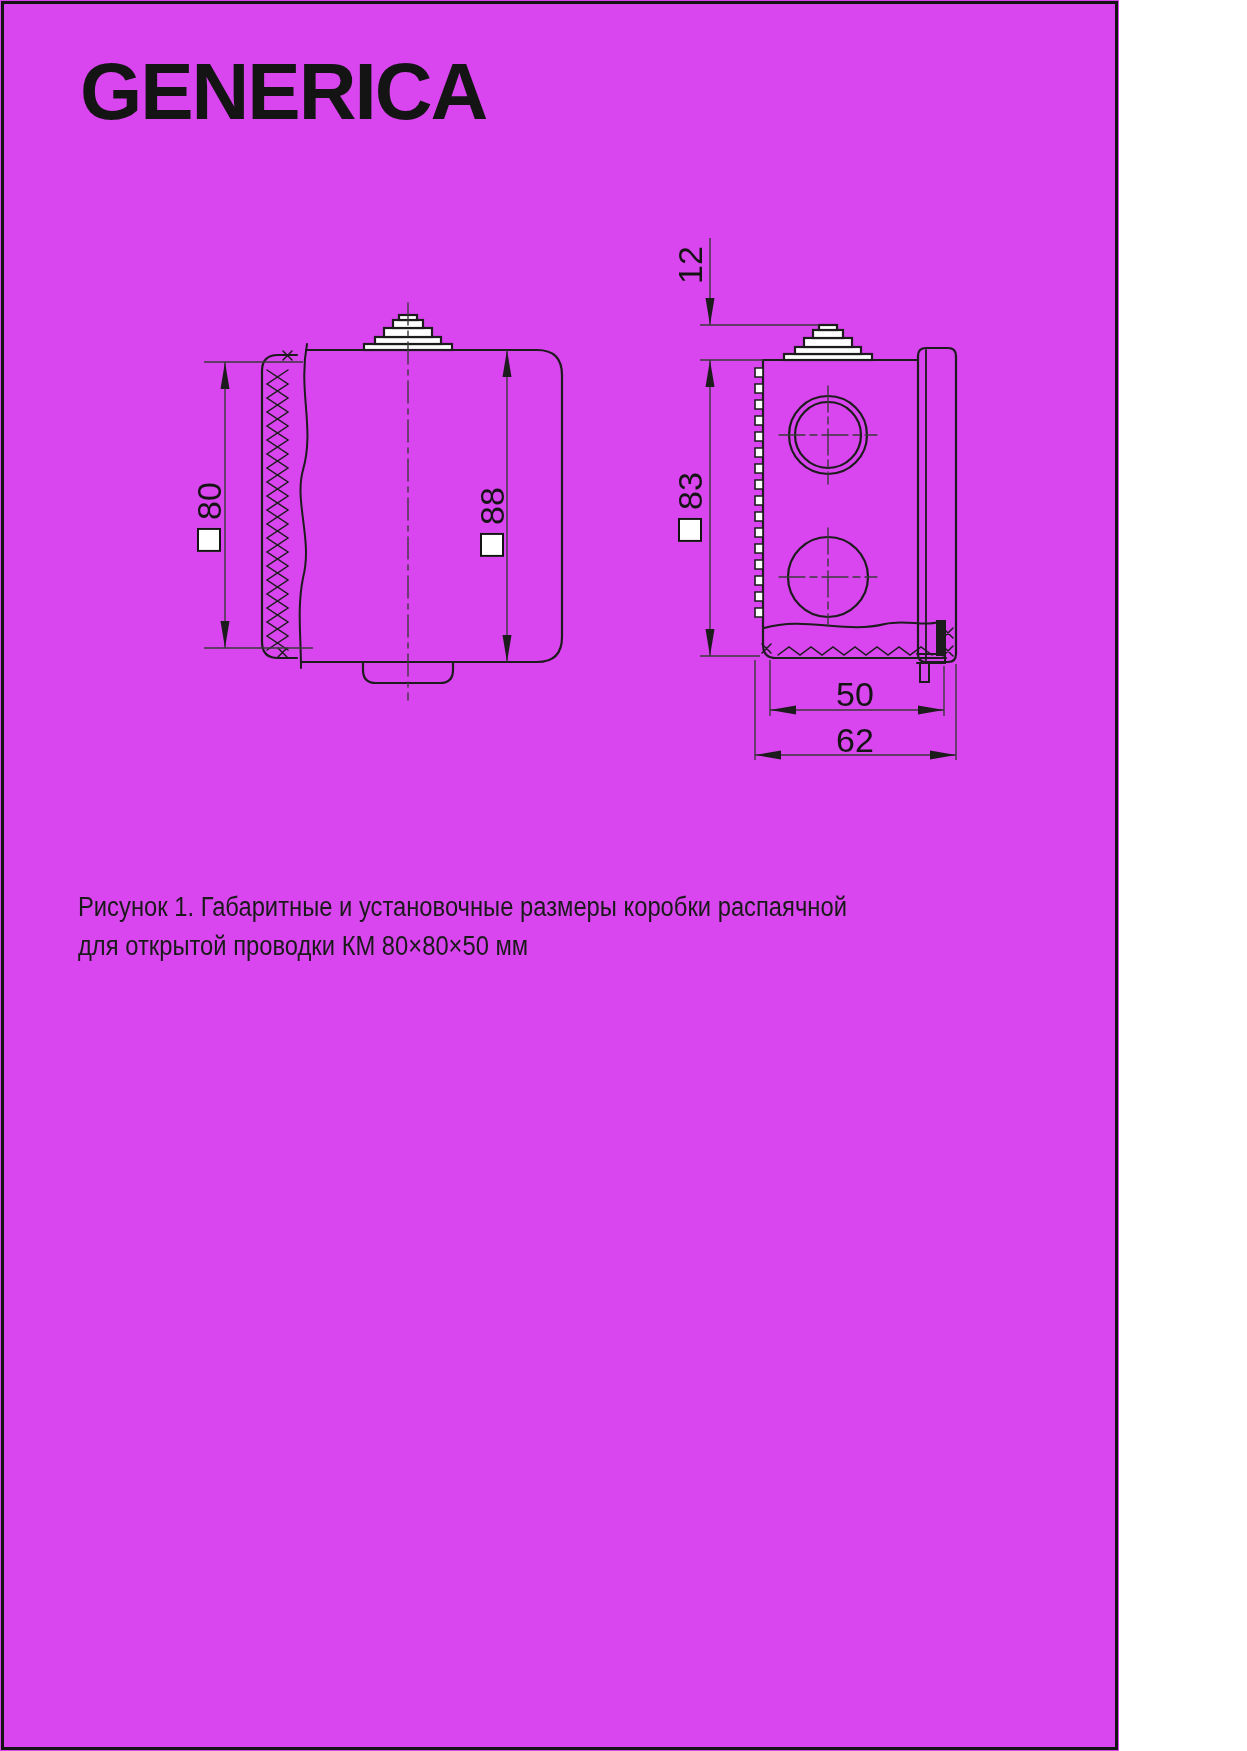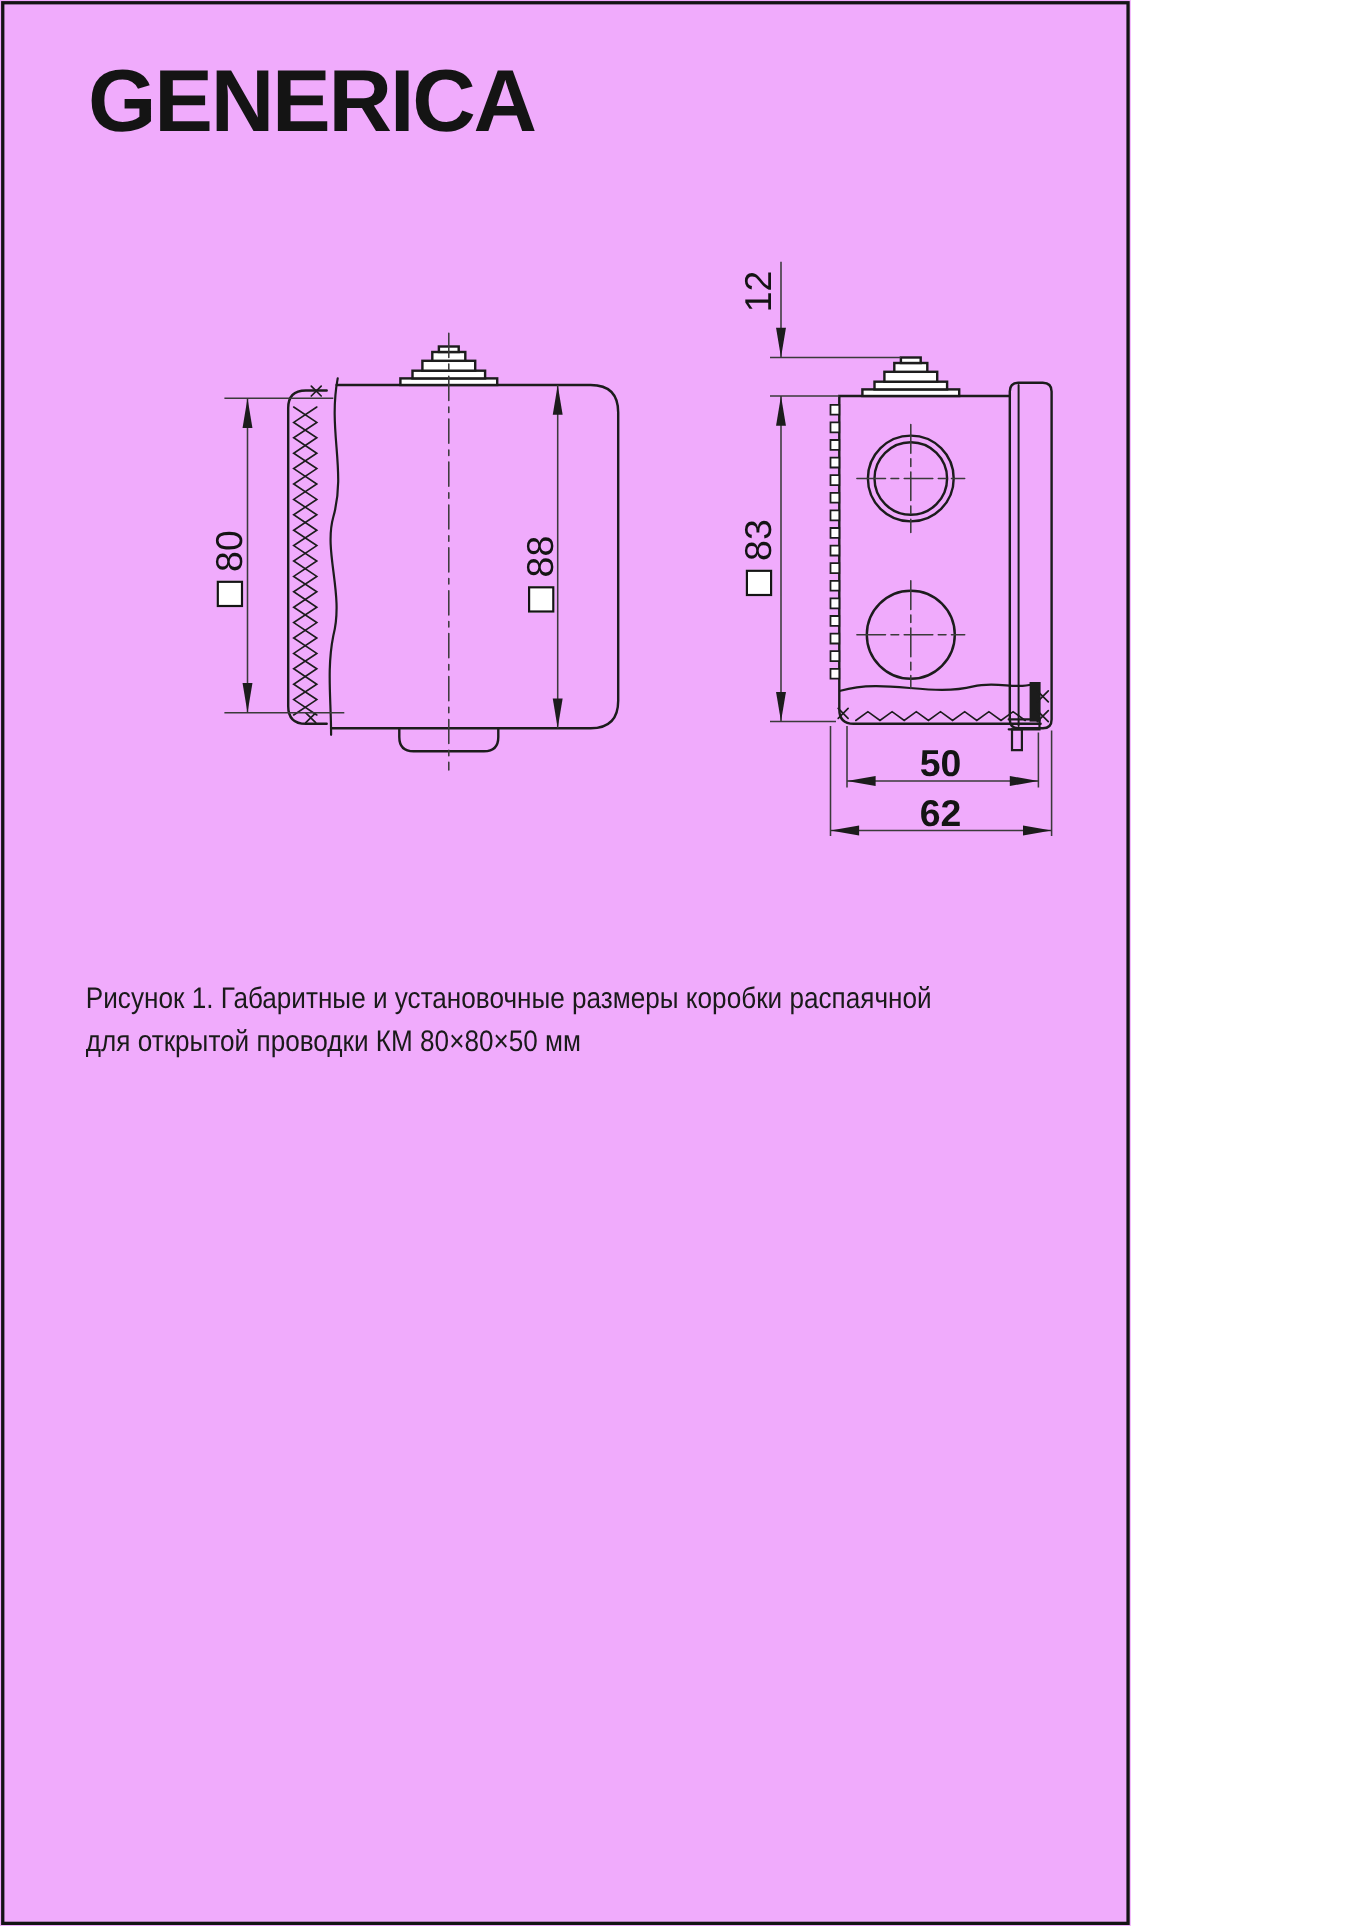--- a/index.html
+++ b/index.html
@@ -1,19 +1,19 @@
 <!DOCTYPE html>
 <html><head>
 <meta charset="utf-8">
 <style>
   html,body{margin:0;padding:0;background:#ffffff;}
   .page{
     position:relative;
-    width:1028px;height:1751px;
-    background:#f0abfc;
+    width:1119px;height:1751px;
+    background:#d946ef;
     font-family:"Liberation Sans", sans-serif;
     overflow:hidden;
   }
   .page-border{
     position:absolute;inset:1px;
     border:3px solid #141414;
     pointer-events:none;
   }
   .brand-logo{
     position:absolute;left:80px;top:46px;
@@ -22,21 +22,21 @@
     white-space:nowrap;
   }
   .drawing-svg{position:absolute;left:0;top:0;}
   .dim-label{
     position:absolute;
     display:flex;align-items:center;gap:8px;
     font-size:34px;color:#141414;white-space:nowrap;
     line-height:1;
   }
   .dim-label.rot{transform:translate(-50%,-50%) rotate(-90deg);}
-  .dim-label.hor{transform:translate(-50%,-50%);font-weight:bold;}
+  .dim-label.hor{transform:translate(-50%,-50%);}
   .sq{
     display:inline-block;flex:none;
     width:20px;height:20px;
     border:2.5px solid #141414;
     background:#fff;
   }
   .caption{
     position:absolute;left:78px;top:888px;
     font-size:27px;color:#1a1a1a;
     line-height:39px;

